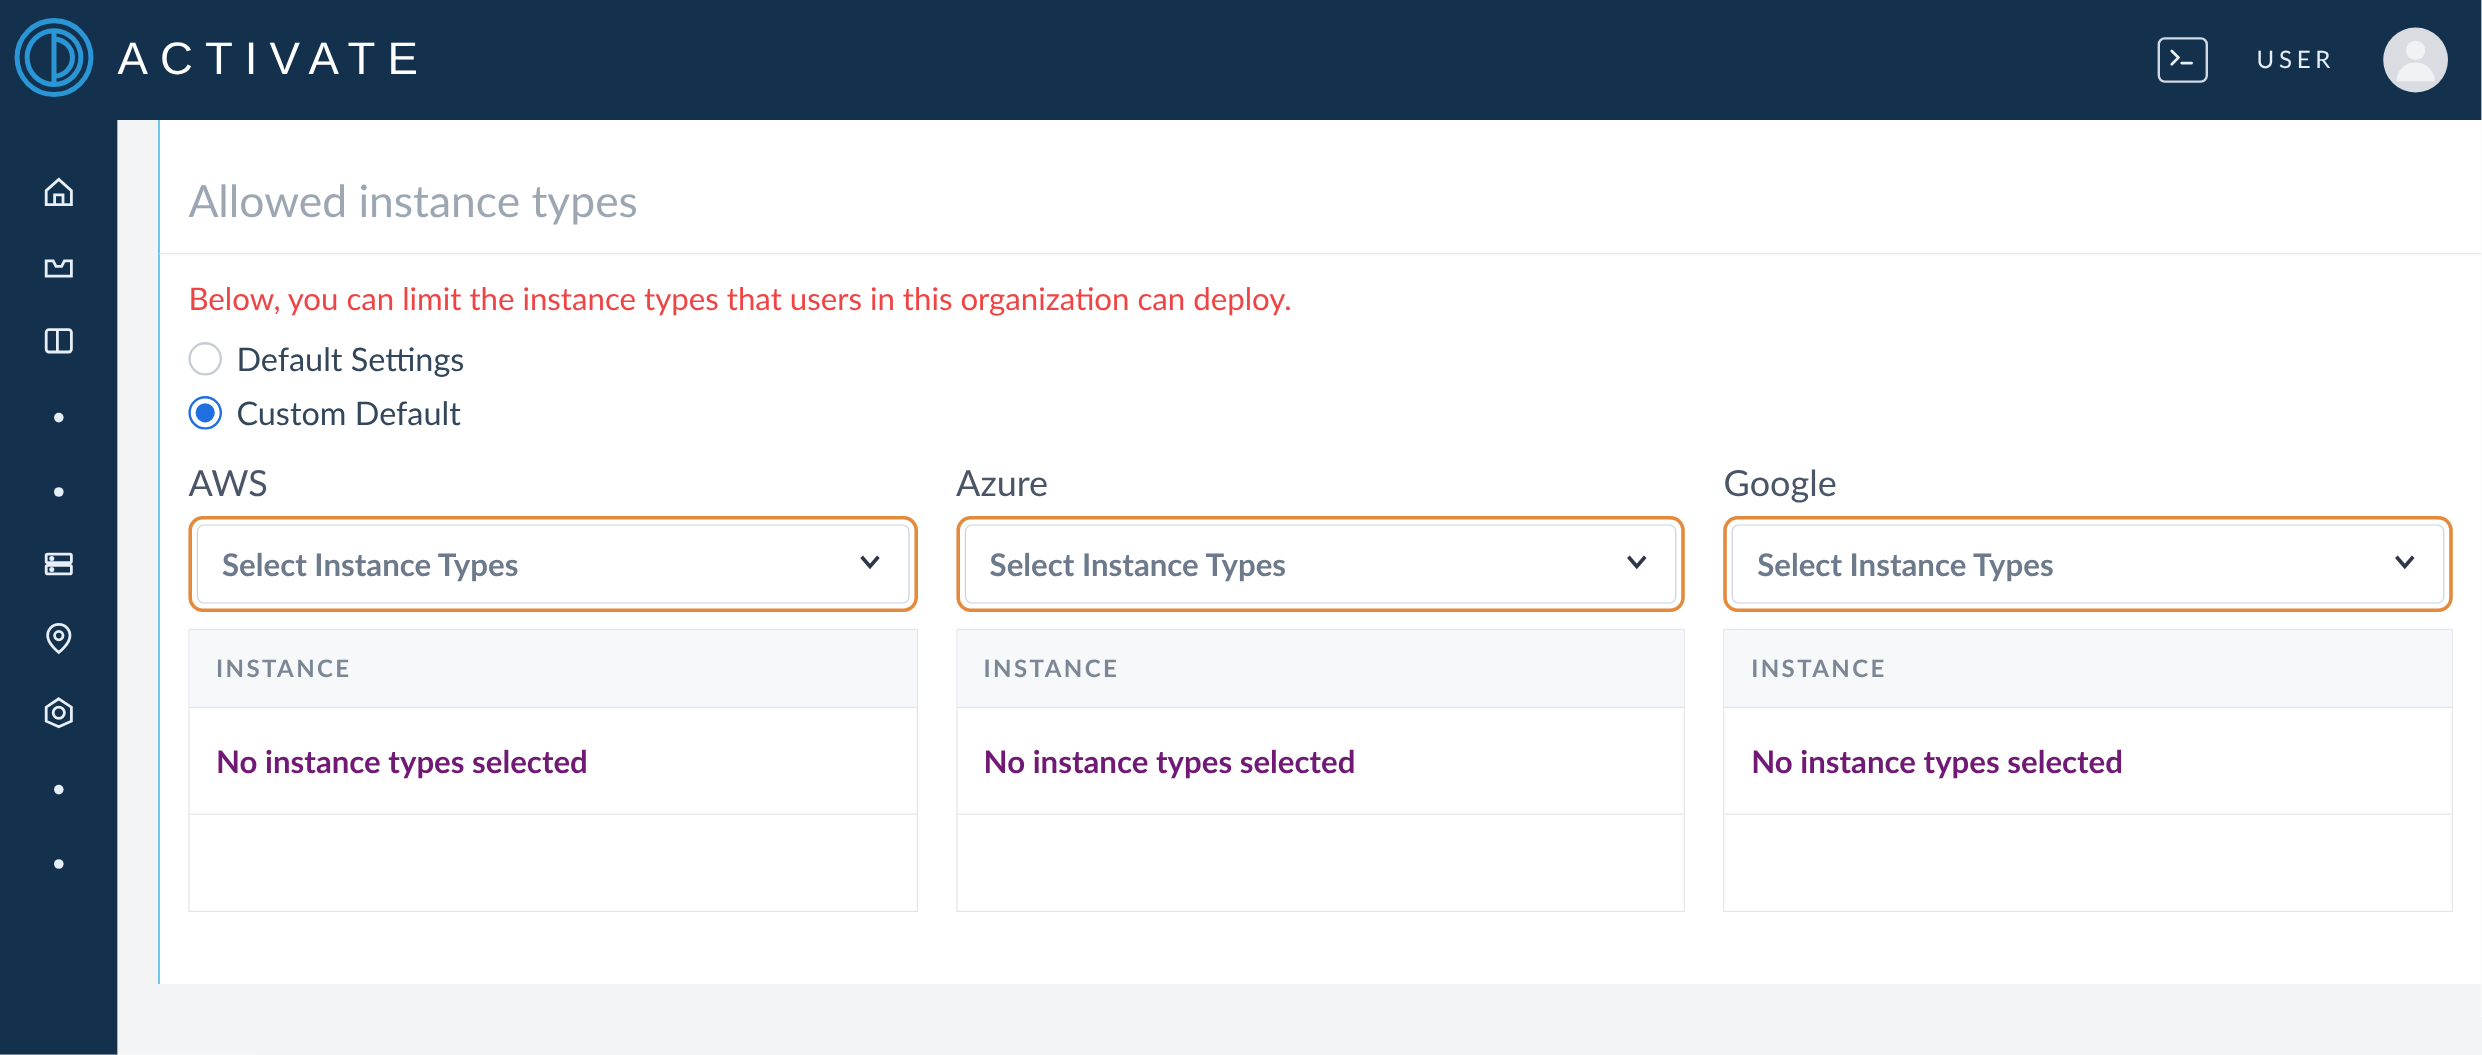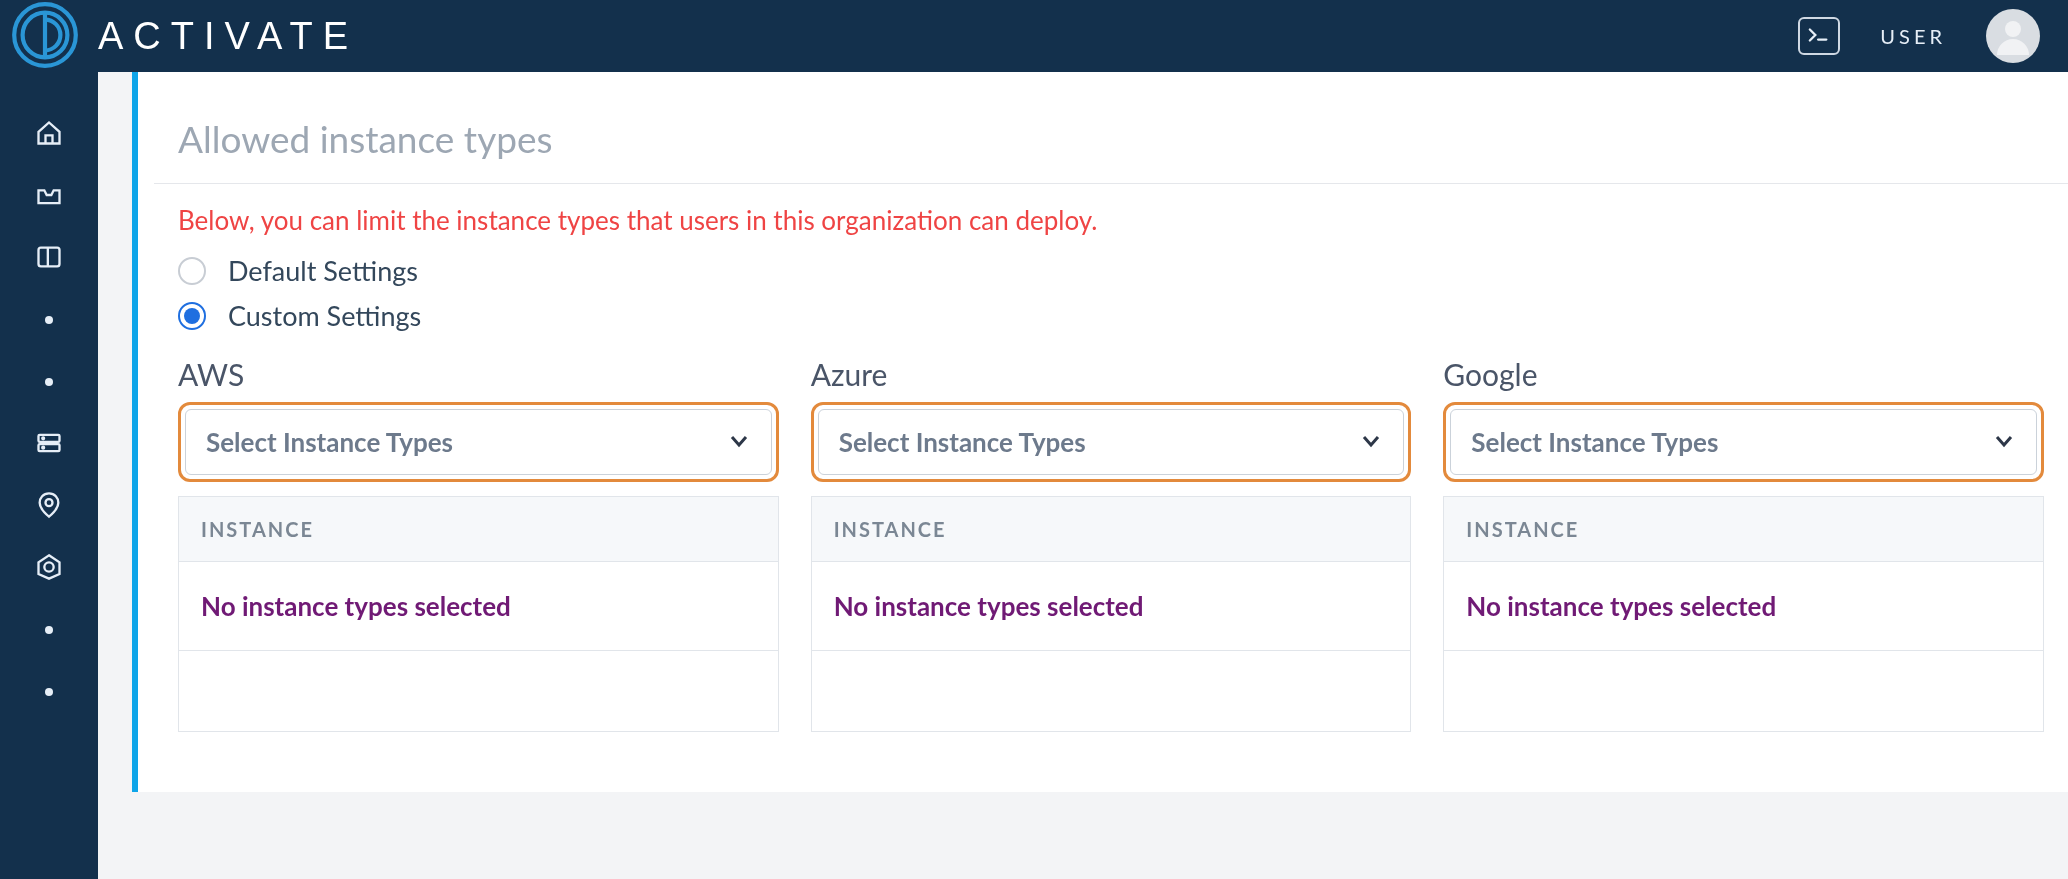--- a/index.html
+++ b/index.html
@@ -3,21 +3,21 @@
 <meta charset="utf-8">
 <style>
   * { box-sizing: border-box; margin: 0; padding: 0; }
   html, body { width: 100%; height: 100%; font-family: "Lato", "Helvetica Neue", Arial, sans-serif; background: #fff; }
   body { overflow: hidden; }
 
   .app { display: flex; flex-direction: column; width: 2068px; height: 879px; }
 
   
   .header {
-    height: 72px;
+    height: 100px;
     background: #13304c;
     display: flex;
     align-items: center;
     justify-content: space-between;
     padding: 0 28px 0 10px;
     color: #fff;
   }
   .header-left { display: flex; align-items: center; gap: 18px; }
   .logo-wrap { display: flex; align-items: center; gap: 18px; }
   .brand-name {
@@ -48,40 +48,40 @@
   .sb-item {
     width: 44px; height: 44px; display: flex; align-items: center; justify-content: center;
     cursor: pointer; border-radius: 6px;
   }
   .sb-item svg { width: 28px; height: 28px; stroke: #e6eef7; fill: none; stroke-width: 2; }
   .sb-dot { width: 8px; height: 8px; background: #e6eef7; border-radius: 50%; margin: 18px 0; }
 
   
   .main { flex: 1; background: #f3f4f6; padding: 0; overflow: auto; }
   .card {
-    background: #fff; margin: 0 0 0 34px; padding: 30px 0 60px 16px;
-    border-left: 6px solid #0ea5e9;
+    background: #fff; margin: 0 0 0 34px; padding: 30px 0 60px 0;
+    border-left: 1px solid #0ea5e9;
   }
 
   .section-header {
     display: flex; justify-content: space-between; align-items: flex-start;
     border-bottom: 1px solid #e5e7eb; padding: 14px 30px 22px 24px;
   }
   .section-title { font-size: 37px; color: #9da7b3; font-weight: 400; }
   .save-wrap {
     border: 3px solid #e38a3c; border-radius: 12px; padding: 4px;
   }
   .save-btn {
     background: #13304c; color: #fff; border: none; font-size: 22px;
     padding: 16px 26px; border-radius: 6px; cursor: pointer;
   }
 
   .desc { font-size: 26px; color: #ef4444; padding: 20px 24px 12px 24px; }
 
-  .radio-row { display: flex; align-items: center; gap: 22px; padding: 6px 24px; }
+  .radio-row { display: flex; align-items: center; gap: 12px; padding: 6px 24px; }
   .radio {
     width: 28px; height: 28px; border: 2px solid #c8cdd4; border-radius: 50%;
     display: inline-flex; align-items: center; justify-content: center; cursor: pointer;
     flex-shrink: 0;
   }
   .radio.selected { border-color: #1f6fe0; }
   .radio.selected .radio-inner { width: 16px; height: 16px; background: #1f6fe0; border-radius: 50%; }
   .radio-label { font-size: 27px; color: #33475b; }
 
   .providers { display: flex; gap: 32px; padding: 18px 24px 0 24px; }
@@ -206,21 +206,21 @@
         <div class="radio-row">
           <span class="radio">
               <span class="radio-inner"></span>
             </span>
           <span class="radio-label">Default Settings</span>
         </div>
         <div class="radio-row">
           <span class="radio selected">
               <span class="radio-inner"></span>
             </span>
-          <span class="radio-label">Custom Settings</span>
+          <span class="radio-label">Custom Default</span>
         </div>
 
         <div class="providers">
 
           <div class="provider">
             <div class="prov-title">AWS</div>
             <div class="select-wrap">
               <div class="select">
                 <span class="select-text">Select Instance Types</span>
                 <span class="chev"><svg viewBox="0 0 24 24">

